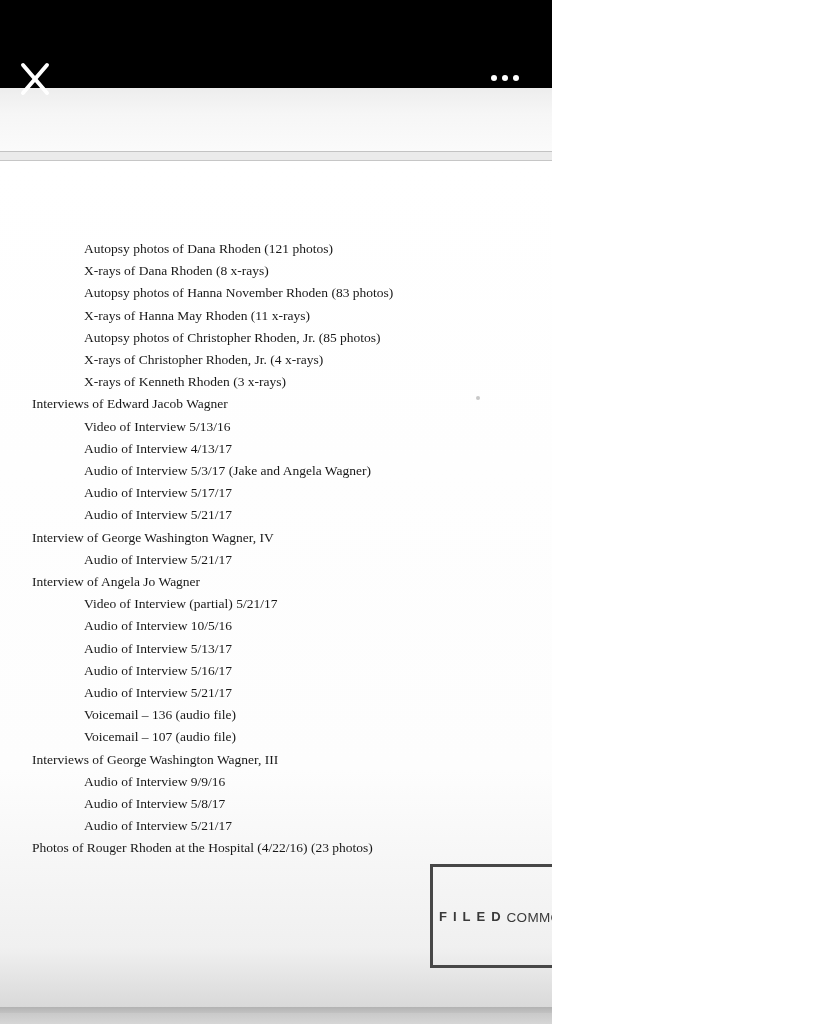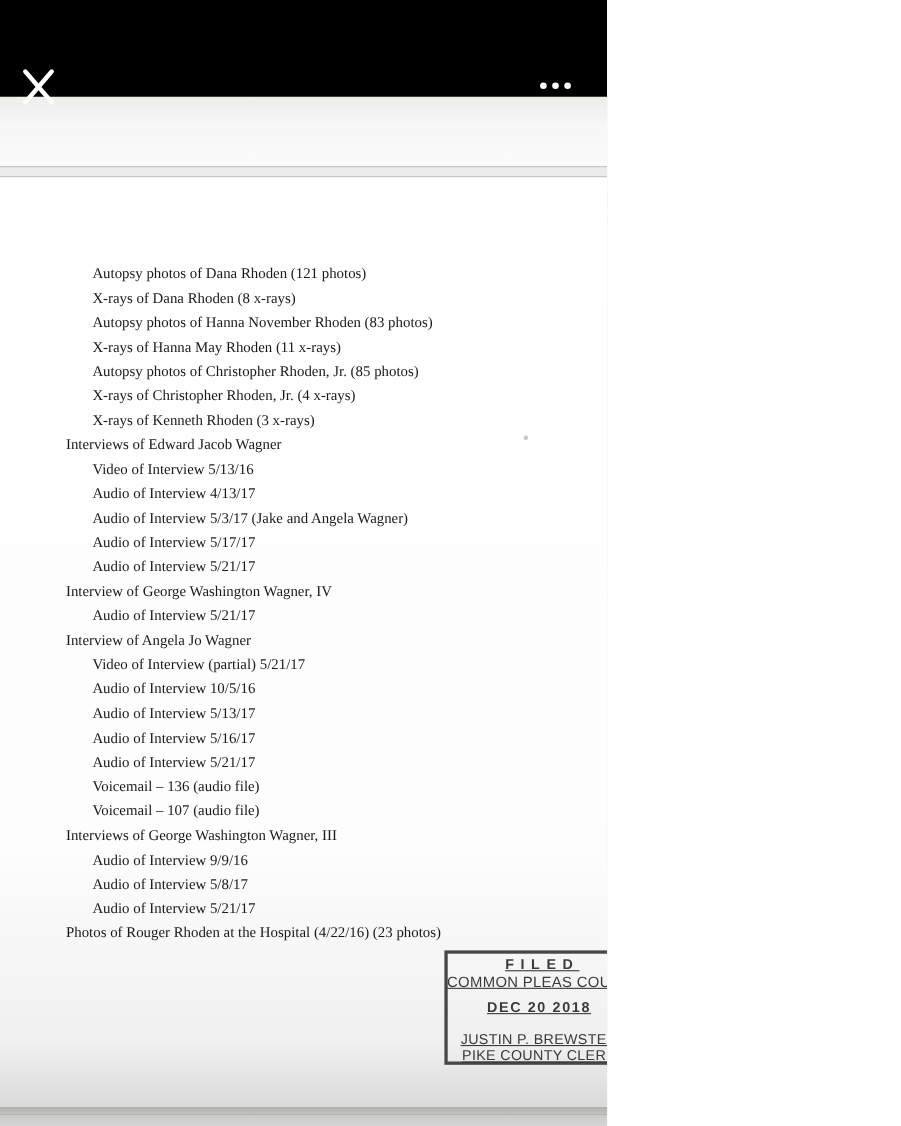--- a/index.html
+++ b/index.html
@@ -56,35 +56,35 @@
     position: absolute; left: 0; top: 161px; width: 552px; height: 846px;
     background: linear-gradient(180deg, #ffffff 0%, #fdfdfd 72%, #f0f0f0 93%, #d9d9d9 100%);
   }
 
   .doc-list {
     position: absolute; left: 0; top: 77px; width: 552px;
     font-family: "Liberation Serif", "DejaVu Serif", serif;
     font-size: 13.5px; line-height: 22.2px; color: #181818;
     white-space: nowrap;
   }
-  .doc-list .lvl1 { padding-left: 60px; font-family: Liberation Serif, serif; }
+  .doc-list .lvl1 { padding-left: 32px; font-family: Liberation Serif, serif; }
   .doc-list .lvl2 { padding-left: 84px; }
 
   .scan-speck {
     position: absolute; left: 476px; top: 235px; width: 4px; height: 4px;
     border-radius: 50%; background: #9a9a9a; opacity: .55;
   }
 
   
   .filed-stamp {
-    position: absolute; left: 404px; top: 703px; width: 172px; height: 104px;
+    position: absolute; left: 430px; top: 703px; width: 172px; height: 104px;
     border: 3px solid #474747; color: #3a3a3a;
     font-family: "Liberation Sans", sans-serif;
-    display: flex; flex-direction: column; align-items: center;
-    padding-top: 2px; white-space: nowrap; overflow: visible; text-decoration: underline;
+    display: flex; flex-direction: row; align-items: center;
+    padding-top: 2px; white-space: nowrap; overflow: visible;
   }
   .filed-stamp .st-filed  { font-size: 13px; font-weight: 600; letter-spacing: 6px; text-indent: 6px; line-height: 16px; }
   .filed-stamp .st-court  { font-size: 13.5px; letter-spacing: .3px; line-height: 15px; }
   .filed-stamp .st-date   { font-size: 13px; font-weight: 700; letter-spacing: 1.5px; line-height: 16px; margin-top: 8px; }
   .filed-stamp .st-name   { font-size: 13px; letter-spacing: .3px; line-height: 15px; margin-top: 13px; }
   .filed-stamp .st-office { font-size: 13px; letter-spacing: .3px; line-height: 15px; }
 
   
   .bottom-edge {
     position: absolute; left: 0; top: 1007px; width: 552px; height: 6px;

